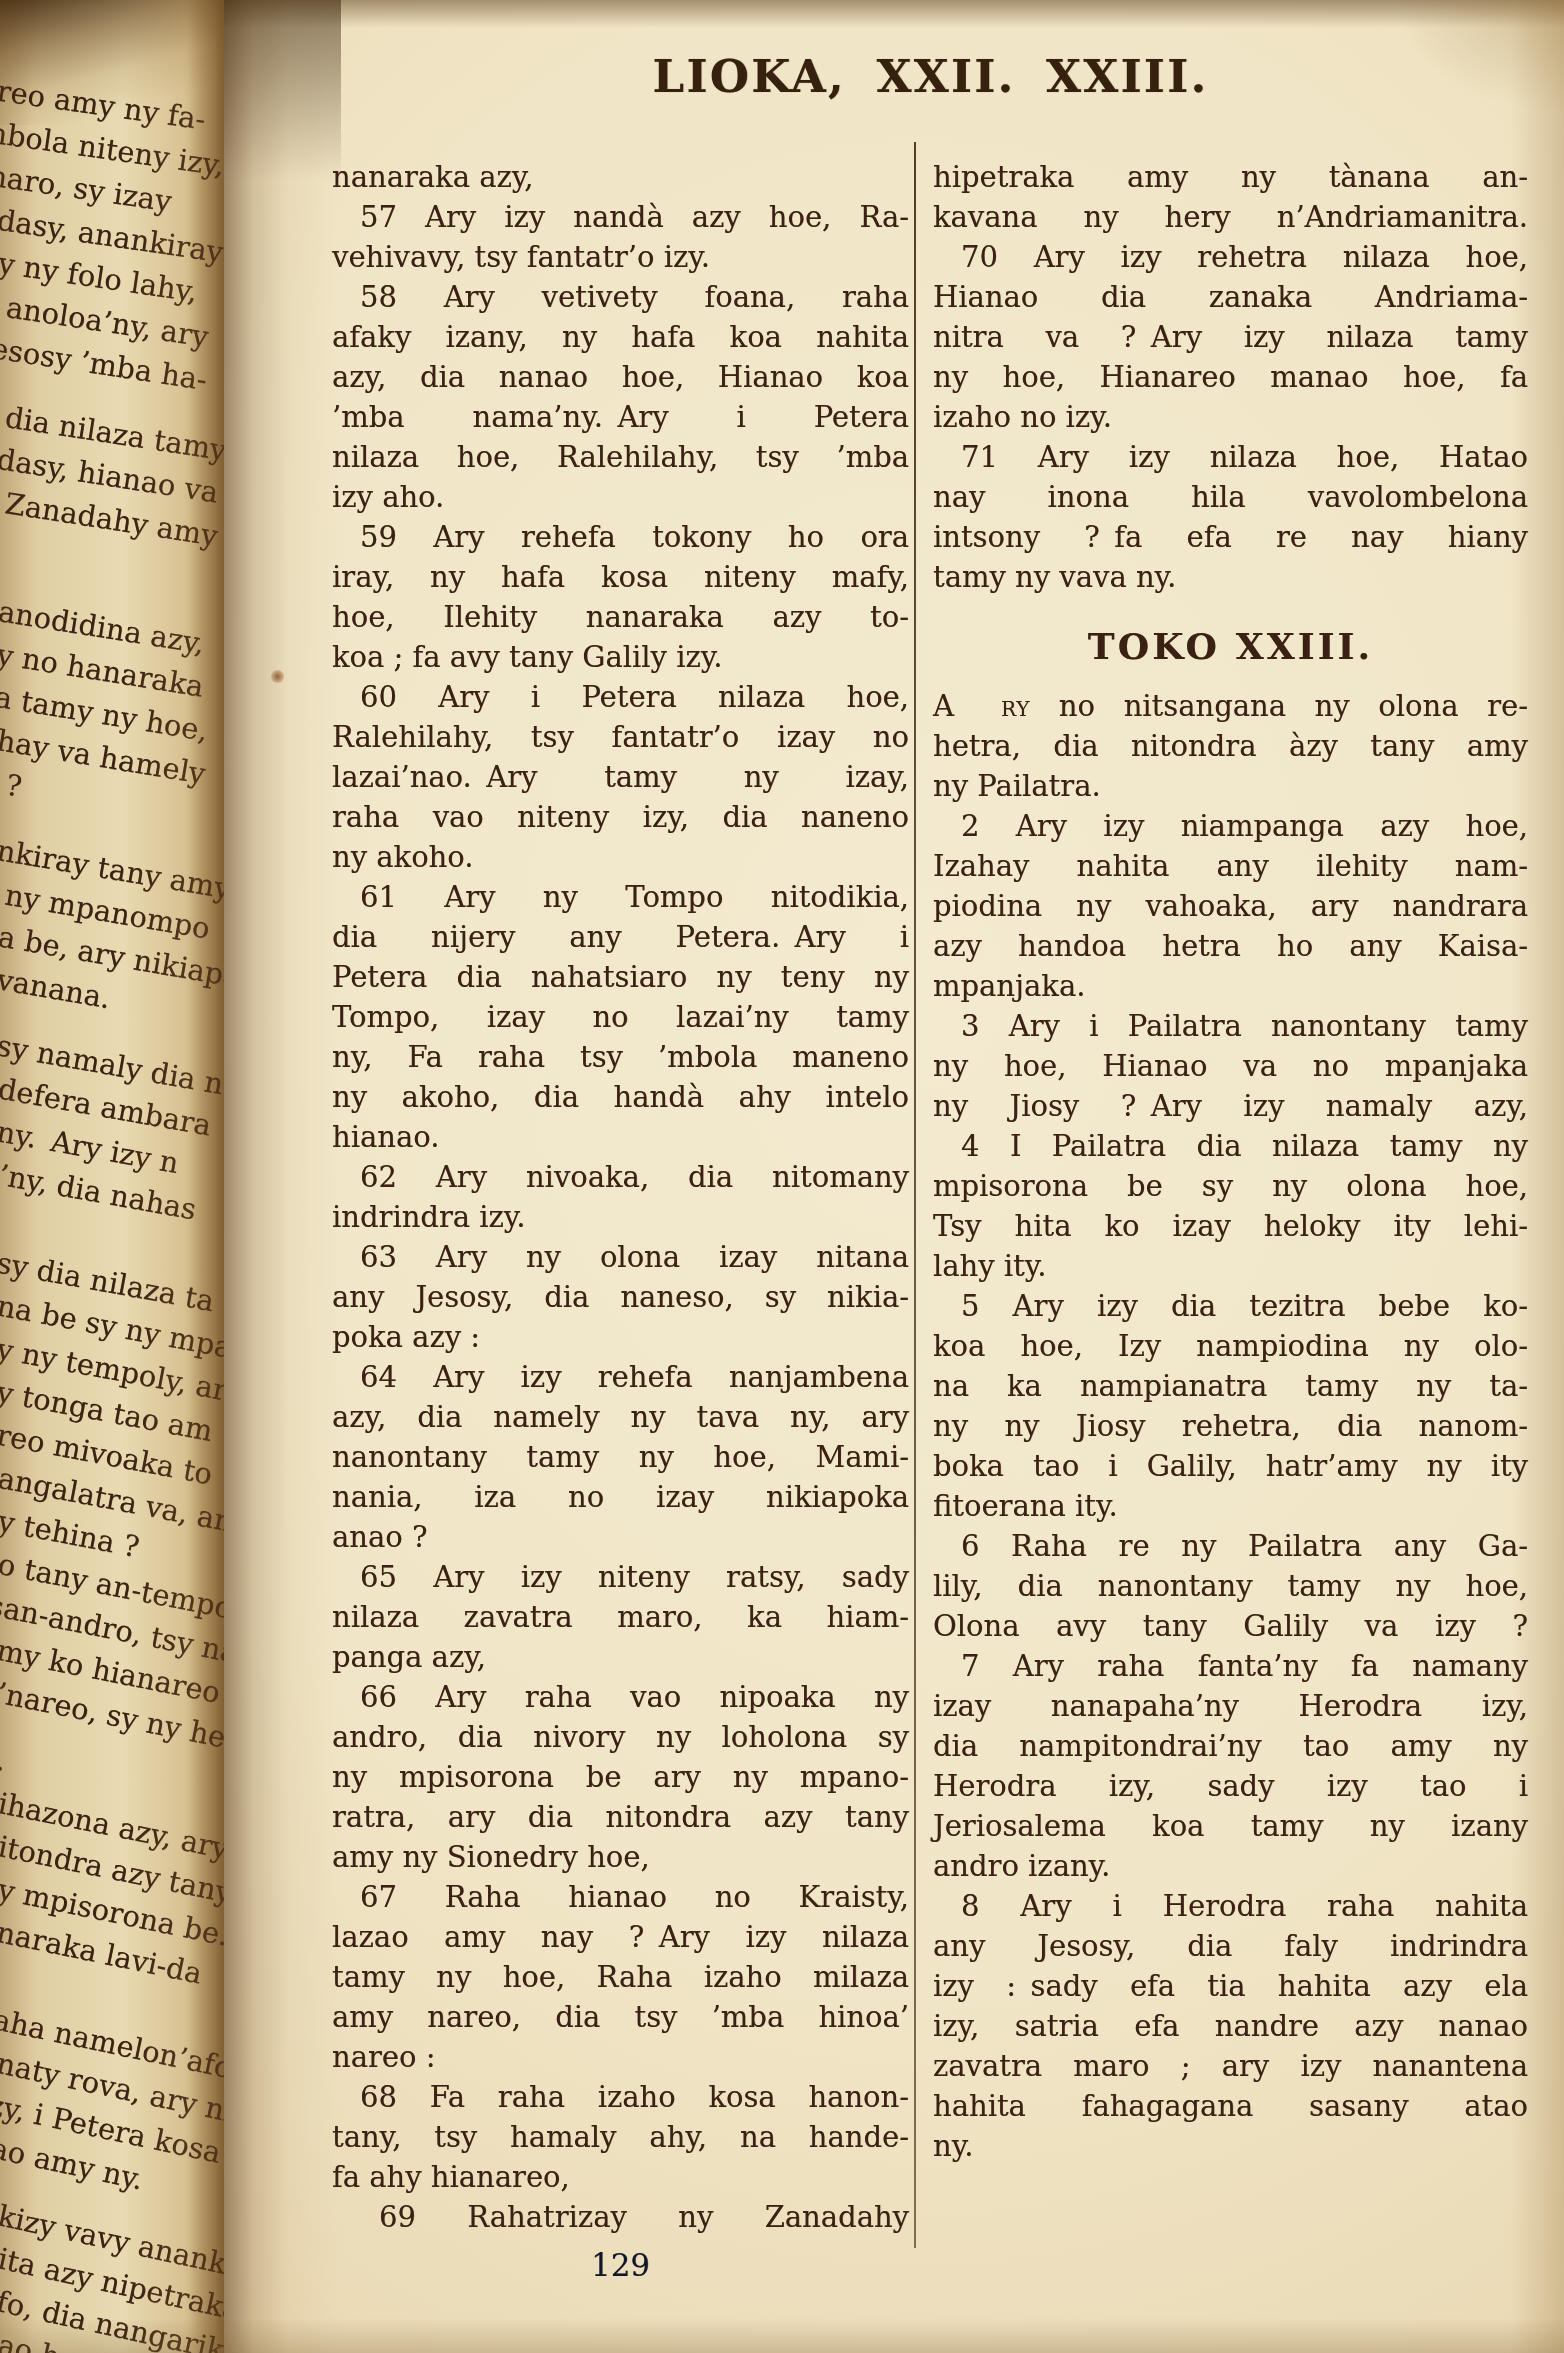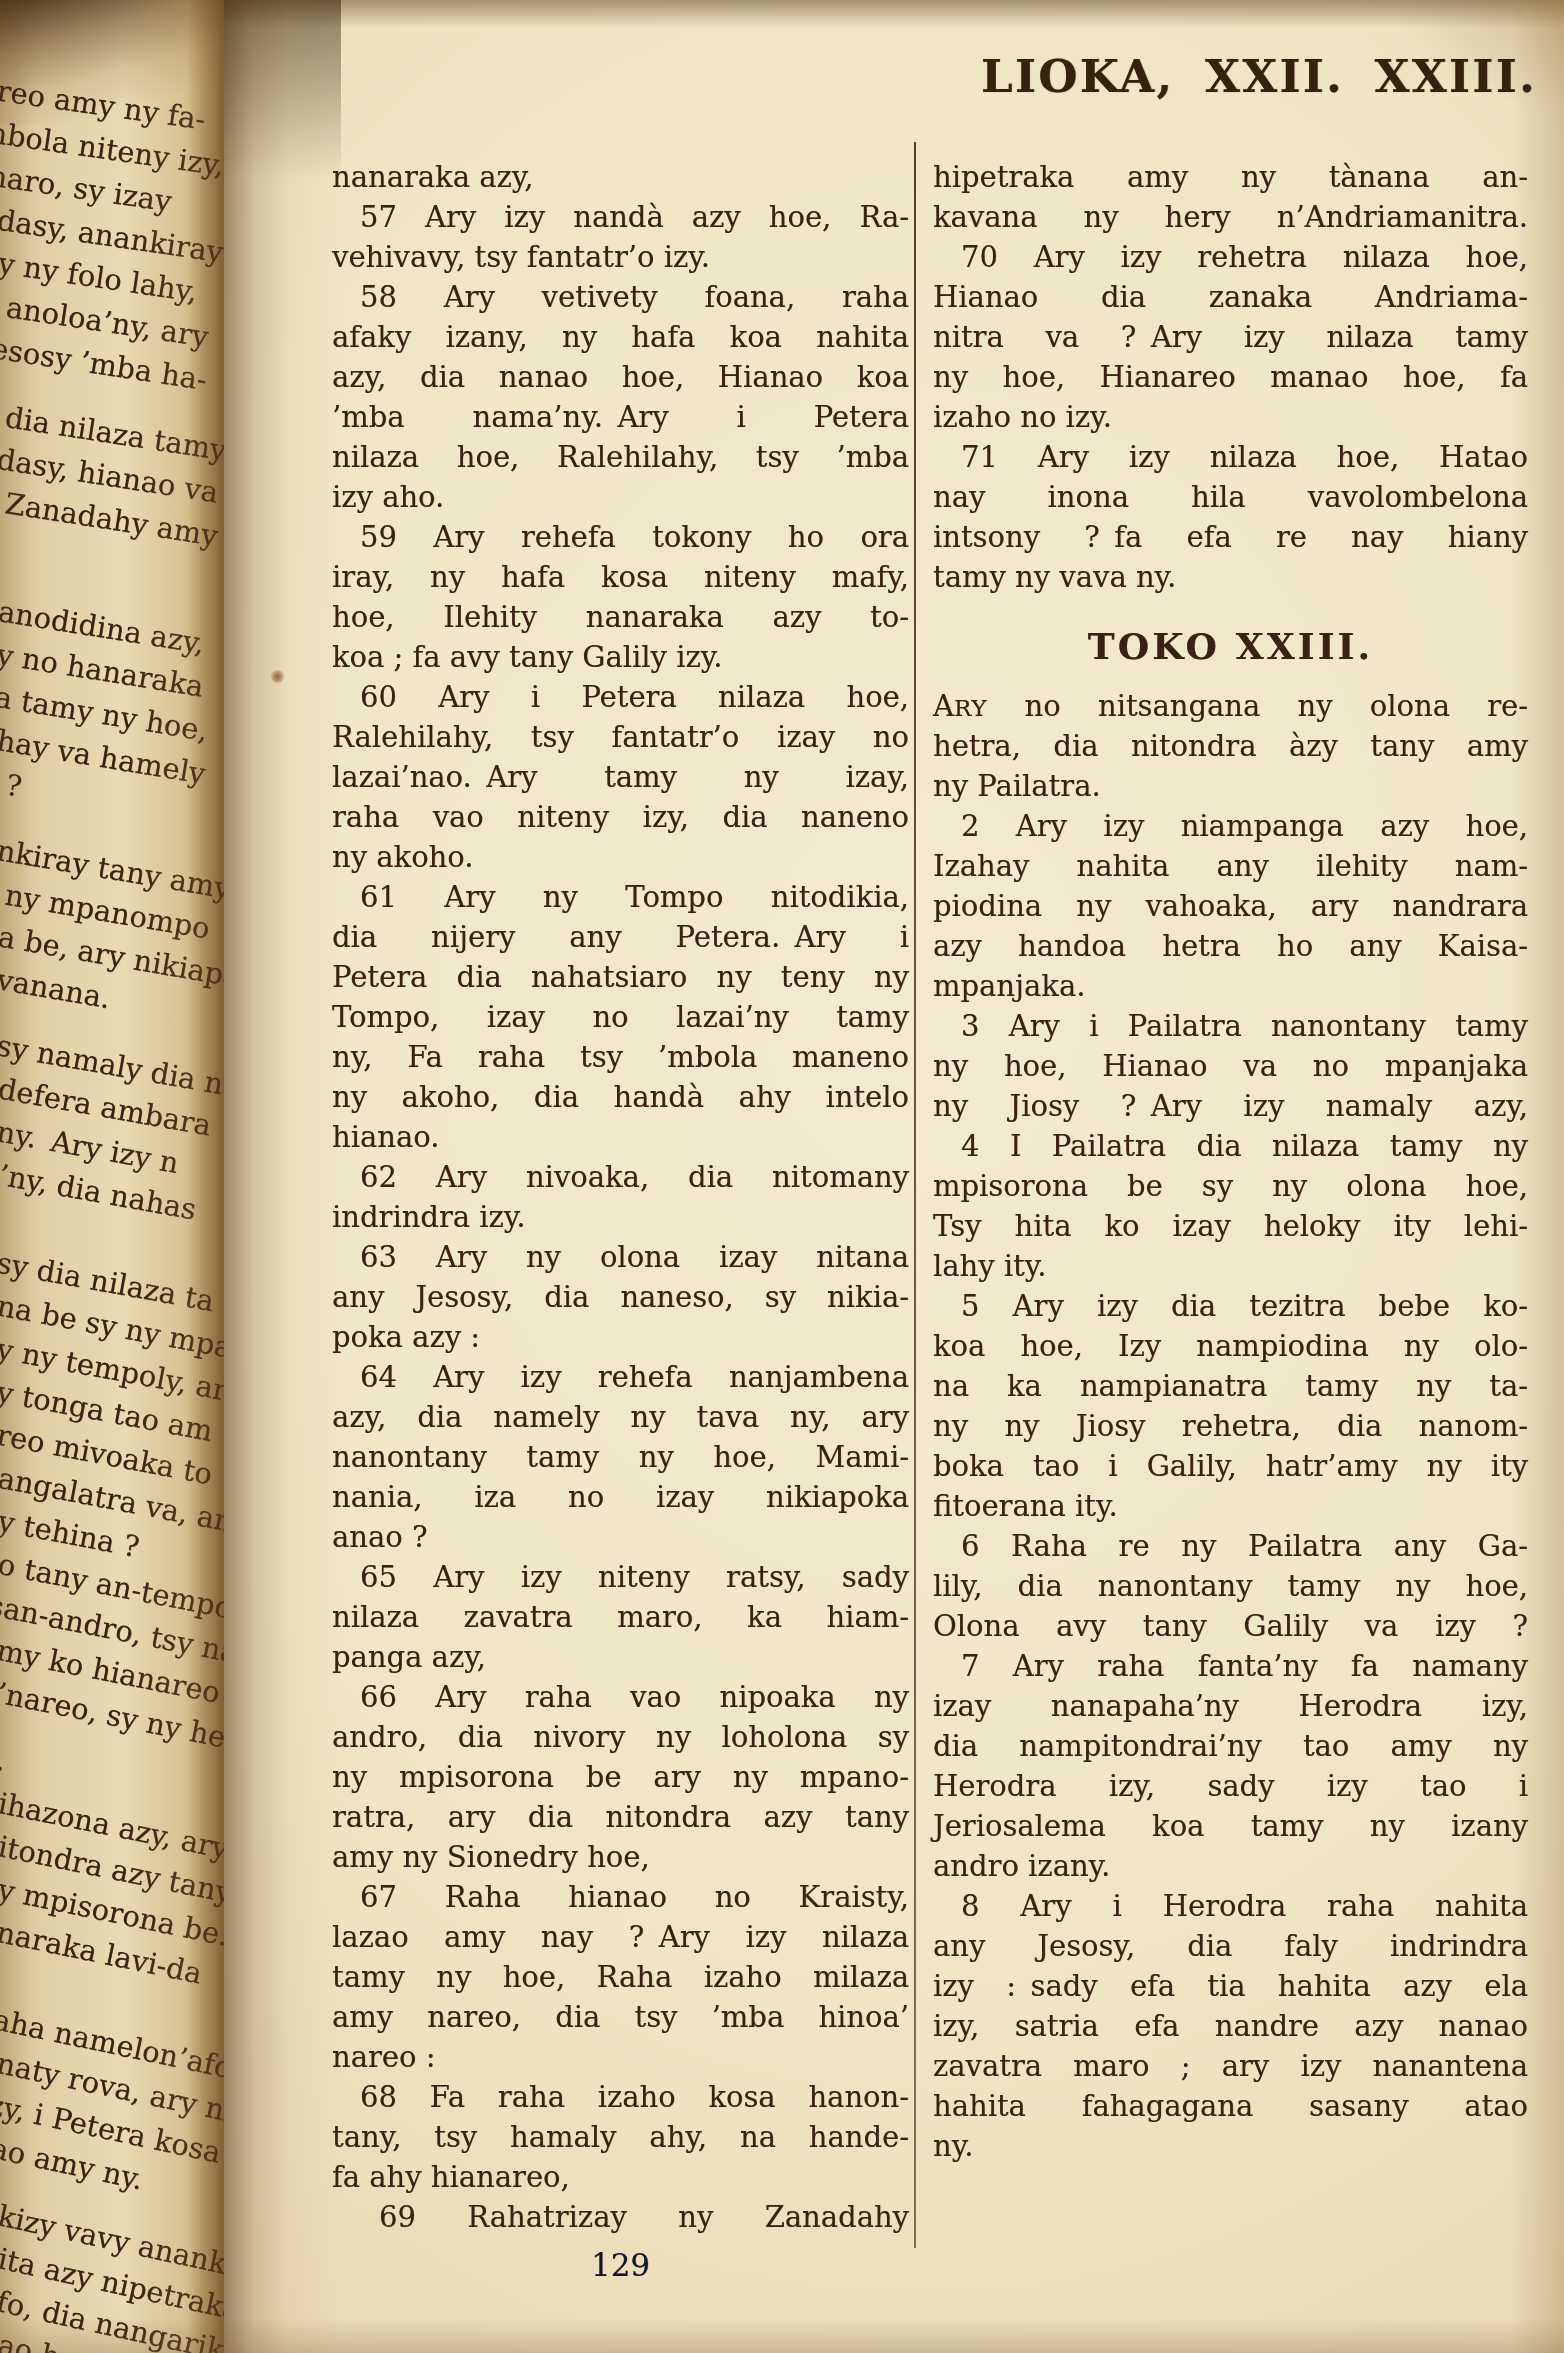--- a/index.html
+++ b/index.html
@@ -58,21 +58,21 @@
     position:absolute; right:0; top:0; width:203px; height:133px; pointer-events:none;
     background:radial-gradient(120% 120% at 100% 0%, rgba(150,115,60,.35), rgba(150,115,60,0) 70%);
   }
   .bottom-shade {
     position:absolute; left:0; bottom:0; width:100%; height:36px; pointer-events:none; z-index:6;
     background:linear-gradient(0deg, rgba(120,90,45,.28), rgba(120,90,45,0));
   }
 
   
   .running-head {
-    position:absolute; left:348px; top:50px; width:1189px; text-align:right;
+    position:absolute; left:336px; top:50px; width:1189px; text-align:center;
     font-size:45px; font-weight:bold; letter-spacing:2.3px; word-spacing:12.5px;
     color:#36200e; text-shadow:0.4px 0.4px 0.8px rgba(50,30,14,.5);
   }
   .divider {
     position:absolute; left:914px; top:142px; width:2.3px; height:2106px;
     background:linear-gradient(180deg, rgba(55,30,14,.85), rgba(55,30,14,.6));
   }
   .col { position:absolute; top:157px; color:#3a2113; }
   .col-left  { left:332px;  width:577px; }
   .col-right { left:933px; width:595px; }
@@ -82,21 +82,21 @@
     text-shadow:0.3px 0.3px 0.5px rgba(58,32,18,.45);
   }
   .line.fin  { text-align-last:left; }
   .line.ind  { padding-left:28px; }
   .line.ind2 { padding-left:47px; }
   .line.chap {
     text-align:center; text-align-last:center;
     font-size:36px; letter-spacing:3.1px; font-weight:bold;
     height:50px; line-height:50px; margin:23.5px 0 15.6px;
   }
-  .sc { font-size:23px; letter-spacing:0.8px; }
+  .sc { font-size:20px; letter-spacing:0.8px;margin-left:47px; }
   .pagenum {
     margin-top:6px; text-align:center; font-size:31px; height:44px; line-height:44px;
     color:#0f172a; text-shadow:0.3px 0.3px 0.5px rgba(58,32,18,.45);
   }
   .fox {
     position:absolute; left:271px; top:670px; width:12.5px; height:12.5px; border-radius:50%;
     background:radial-gradient(circle, #8f5b2e 0%, rgba(143,91,46,.3) 65%, rgba(143,91,46,0) 100%);
   }
 </style>
 </head>

